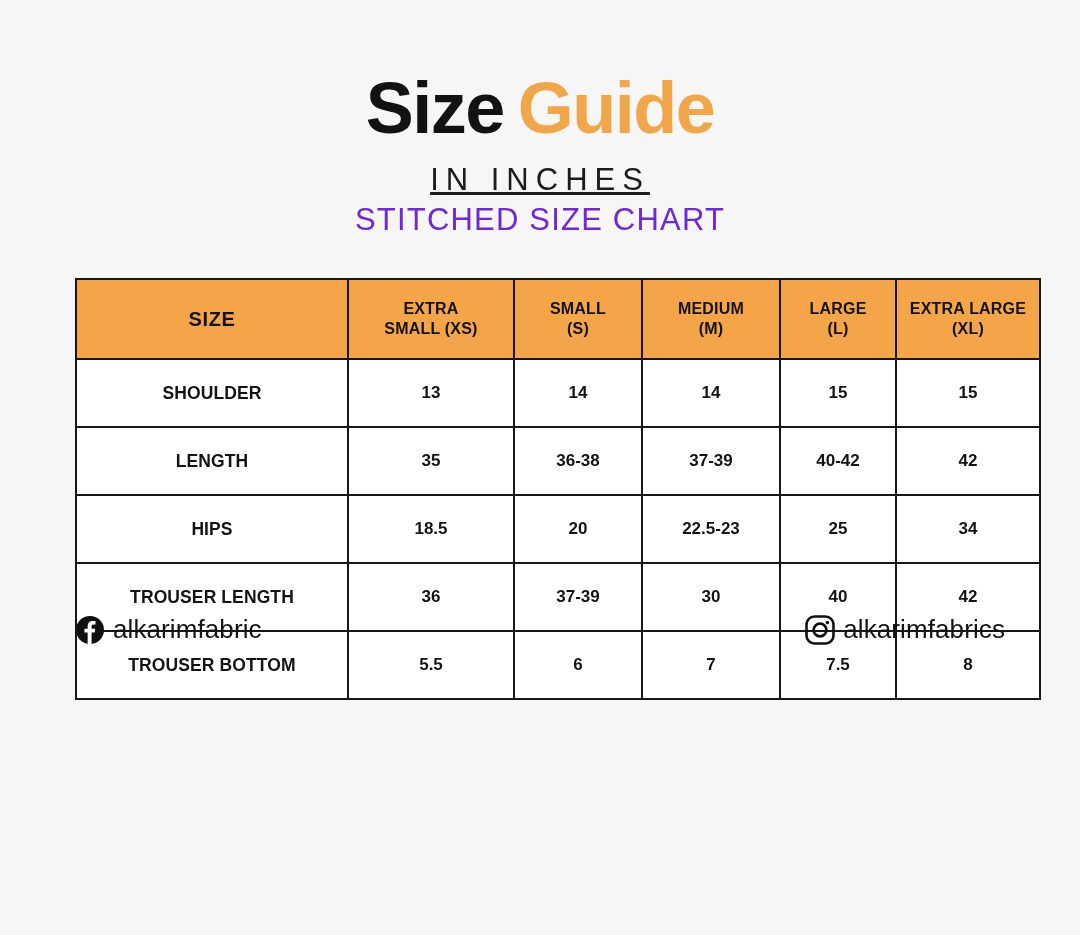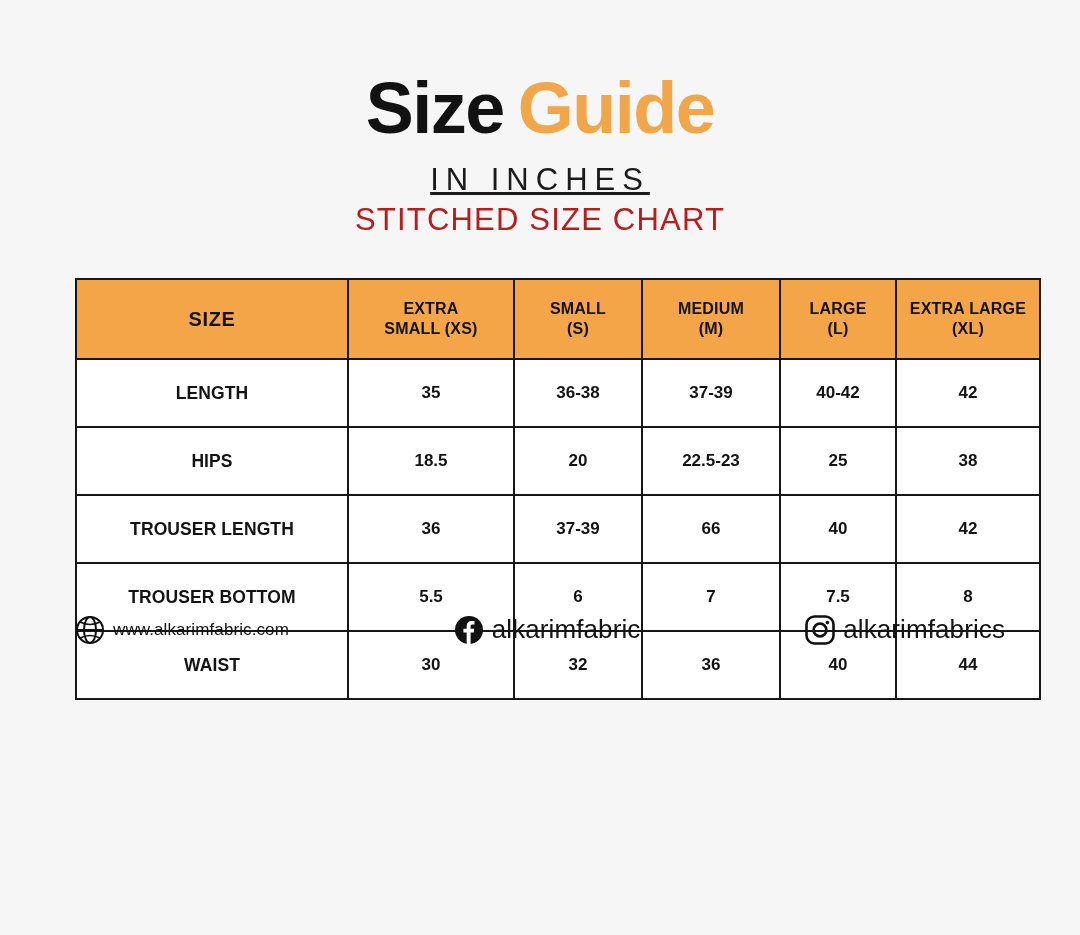--- a/index.html
+++ b/index.html
@@ -41,21 +41,21 @@
     font-weight: 400;
     letter-spacing: 7px;
     color: #1b1b1b;
     margin-top: 18px;
     text-decoration: underline;
   }
   .subtitle2 {
     font-size: 31px;
     font-weight: 400;
     letter-spacing: 1.2px;
-    color: #b91c1c;
+    color: #6d28d9;
     margin-top: 4px;
   }
 
   
   .table-wrap {
     margin: 40px auto 0 auto;
     width: 930px;
   }
   table.size-table {
     width: 930px;
@@ -184,77 +184,65 @@
             <span class="hdr-line">(L)</span>
           </th>
           <th>
             <span class="hdr-line">EXTRA LARGE</span>
             <span class="hdr-line">(XL)</span>
           </th>
         </tr>
       </thead>
       <tbody>
         <tr>
+          <td class="row-label">SHOULDER</td>
+          <td>13</td>
+          <td>14</td>
+          <td>14</td>
+          <td>15</td>
+          <td>15</td>
+        </tr>
+        <tr>
           <td class="row-label">LENGTH</td>
           <td>35</td>
           <td>36-38</td>
           <td>37-39</td>
           <td>40-42</td>
           <td>42</td>
         </tr>
         <tr>
           <td class="row-label">HIPS</td>
           <td>18.5</td>
           <td>20</td>
           <td>22.5-23</td>
           <td>25</td>
-          <td>38</td>
+          <td>34</td>
         </tr>
         <tr>
           <td class="row-label">TROUSER LENGTH</td>
           <td>36</td>
           <td>37-39</td>
-          <td>66</td>
+          <td>30</td>
           <td>40</td>
           <td>42</td>
         </tr>
         <tr>
           <td class="row-label">TROUSER BOTTOM</td>
           <td>5.5</td>
           <td>6</td>
           <td>7</td>
           <td>7.5</td>
           <td>8</td>
         </tr>
-        <tr>
-          <td class="row-label">WAIST</td>
-          <td>30</td>
-          <td>32</td>
-          <td>36</td>
-          <td>40</td>
-          <td>44</td>
-        </tr>
       </tbody>
     </table>
   </div>
 
   <div class="footer">
 
-    <div class="footer-item web">
-      <span class="icon">
-        <svg viewBox="0 0 30 30" xmlns="http://www.w3.org/2000/svg">
-          <circle cx="15" cy="15" r="13" fill="none" stroke="#111" stroke-width="2"></circle>
-          <ellipse cx="15" cy="15" rx="6" ry="13" fill="none" stroke="#111" stroke-width="2"></ellipse>
-          <line x1="2" y1="15" x2="28" y2="15" stroke="#111" stroke-width="2"></line>
-          <path d="M5 7 Q15 12 25 7" fill="none" stroke="#111" stroke-width="1.6"></path>
-          <path d="M5 23 Q15 18 25 23" fill="none" stroke="#111" stroke-width="1.6"></path>
-        </svg>
-      </span>
-      <span class="label">www.alkarimfabric.com</span>
-    </div>
 
     <div class="footer-item">
       <span class="icon">
         <svg viewBox="0 0 30 30" xmlns="http://www.w3.org/2000/svg">
           <circle cx="15" cy="15" r="14" fill="#111"></circle>
           <path d="M16.6 29V17.6h3.1l.5-3.8h-3.6v-2.4c0-1.1.3-1.8 1.9-1.8h2V6.2c-.35-.05-1.55-.15-2.95-.15-2.9 0-4.9 1.8-4.9 5.05v2.7h-3.2v3.8h3.2V29z" fill="#ffffff"></path>
         </svg>
       </span>
       <span class="label">alkarimfabric</span>
     </div>

